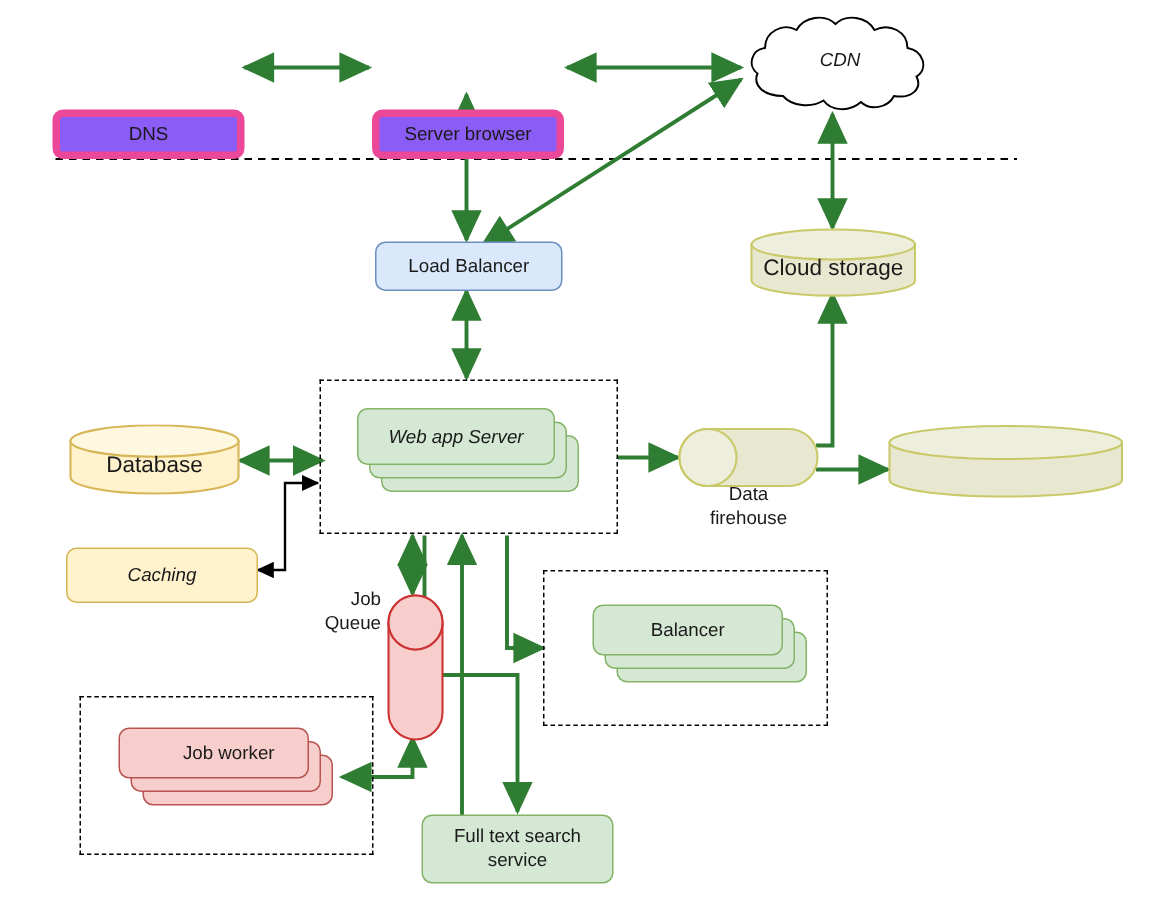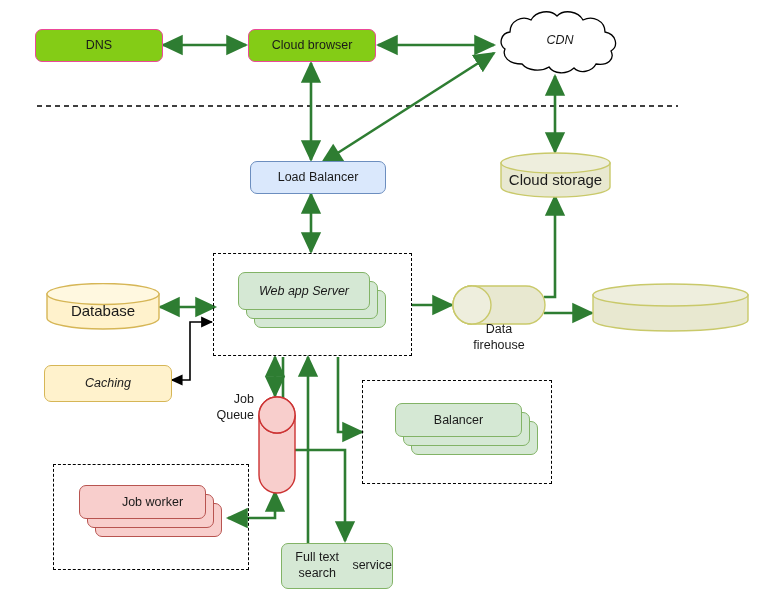--- a/index.html
+++ b/index.html
@@ -32,22 +32,23 @@
     align-items: center;
     justify-content: center;
     text-align: center;
     font-size: 12.5px;
     color: #1a1a1a;
     line-height: 1.25;
     z-index: 5;
   }
   .rrect {
     border-radius: 7px;
-    border: 1px solid #ec4899;
-    background: #84cc16;
+    border: 5px solid #ec4899;
+    background: #8b5cf6;
+    margin-top: 44px;
   }
   .lb {
     border-radius: 7px;
     border: 1.3px solid #6c8ebf;
     background: #dae8fc;
   }
   .greenbox {
     border-radius: 7px;
     border: 1.3px solid #82b366;
     background: #d5e8d4;
@@ -184,42 +185,42 @@
 
   <div class="dashed-group" style="left:362px; top:380px; width:190px; height:104px;"></div>
 
   <div class="dashed-group" style="left:53px; top:464px; width:196px; height:106px;"></div>
 
   <div class="node rrect" style="left:35px; top:29px; width:128px; height:33px;">
     <span>DNS</span>
   </div>
 
   <div class="node rrect" style="left:248px; top:29px; width:128px; height:33px;">
-    <span>Cloud browser</span>
+    <span>Server browser</span>
   </div>
 
   <div class="cloudwrap" style="left:492px; top:8px; width:136px; height:72px;">
     <svg width="136" height="72" viewBox="0 0 136 72">
       <path d="M30,56
                C16,56 10,48 13,41
                C6,36 9,25 18,24
                C18,13 30,7 39,12
                C44,3 58,1 65,8
                C72,1 86,3 91,12
                C101,7 113,13 113,24
                C124,26 127,38 119,43
                C123,51 116,58 104,56
                C100,64 88,66 82,60
                C74,67 62,66 57,59
                C49,64 36,63 30,56 Z" fill="#ffffff" stroke="#000000" stroke-width="1.3"></path>
     </svg>
     <div class="label" style="top:44%;font-style:italic;">CDN</div>
   </div>
 
-  <div class="node lb" style="left:250px; top:161px; width:136px; height:33px;">
+  <div class="node lb" style="left:250px; top:161px; width:125px; height:33px;">
     <span>Load Balancer</span>
   </div>
 
   <div class="cyl" style="left:500px; top:152px; width:111px; height:46px;">
     <svg width="111" height="46" viewBox="0 0 111 46">
       <path d="M1,11 L1,35 A54,10 0 0 0 110,35 L110,11 Z" fill="#e8e8d0" stroke="#c9c96a" stroke-width="1.4"></path>
       <ellipse cx="55.5" cy="11" rx="54.5" ry="10" fill="#eeeedd" stroke="#c9c96a" stroke-width="1.4"></ellipse>
     </svg>
     <div class="label" style="top:58%;">Cloud storage</div>
   </div>
@@ -284,18 +285,18 @@
   </div>
 
   <div class="stack" style="left:395px; top:403px; width:145px; height:55px;">
     <div class="layer greenbox" style="left:16px; top:18px; width:127px; height:34px;"></div>
     <div class="layer greenbox" style="left:8px; top:9px; width:127px; height:34px;"></div>
     <div class="layer greenbox front" style="left:0px; top:0px; width:127px; height:34px;">
       <span>Balancer</span>
     </div>
   </div>
 
-  <div class="node greenbox" style="left:281px; top:543px; width:112px; height:46px; ">
+  <div class="node greenbox" style="left:281px; top:543px; width:128px; height:46px; flex-direction:column;">
     <div>Full text search</div>
     <div>service</div>
   </div>
 
 </div>
 
 </body></html>

